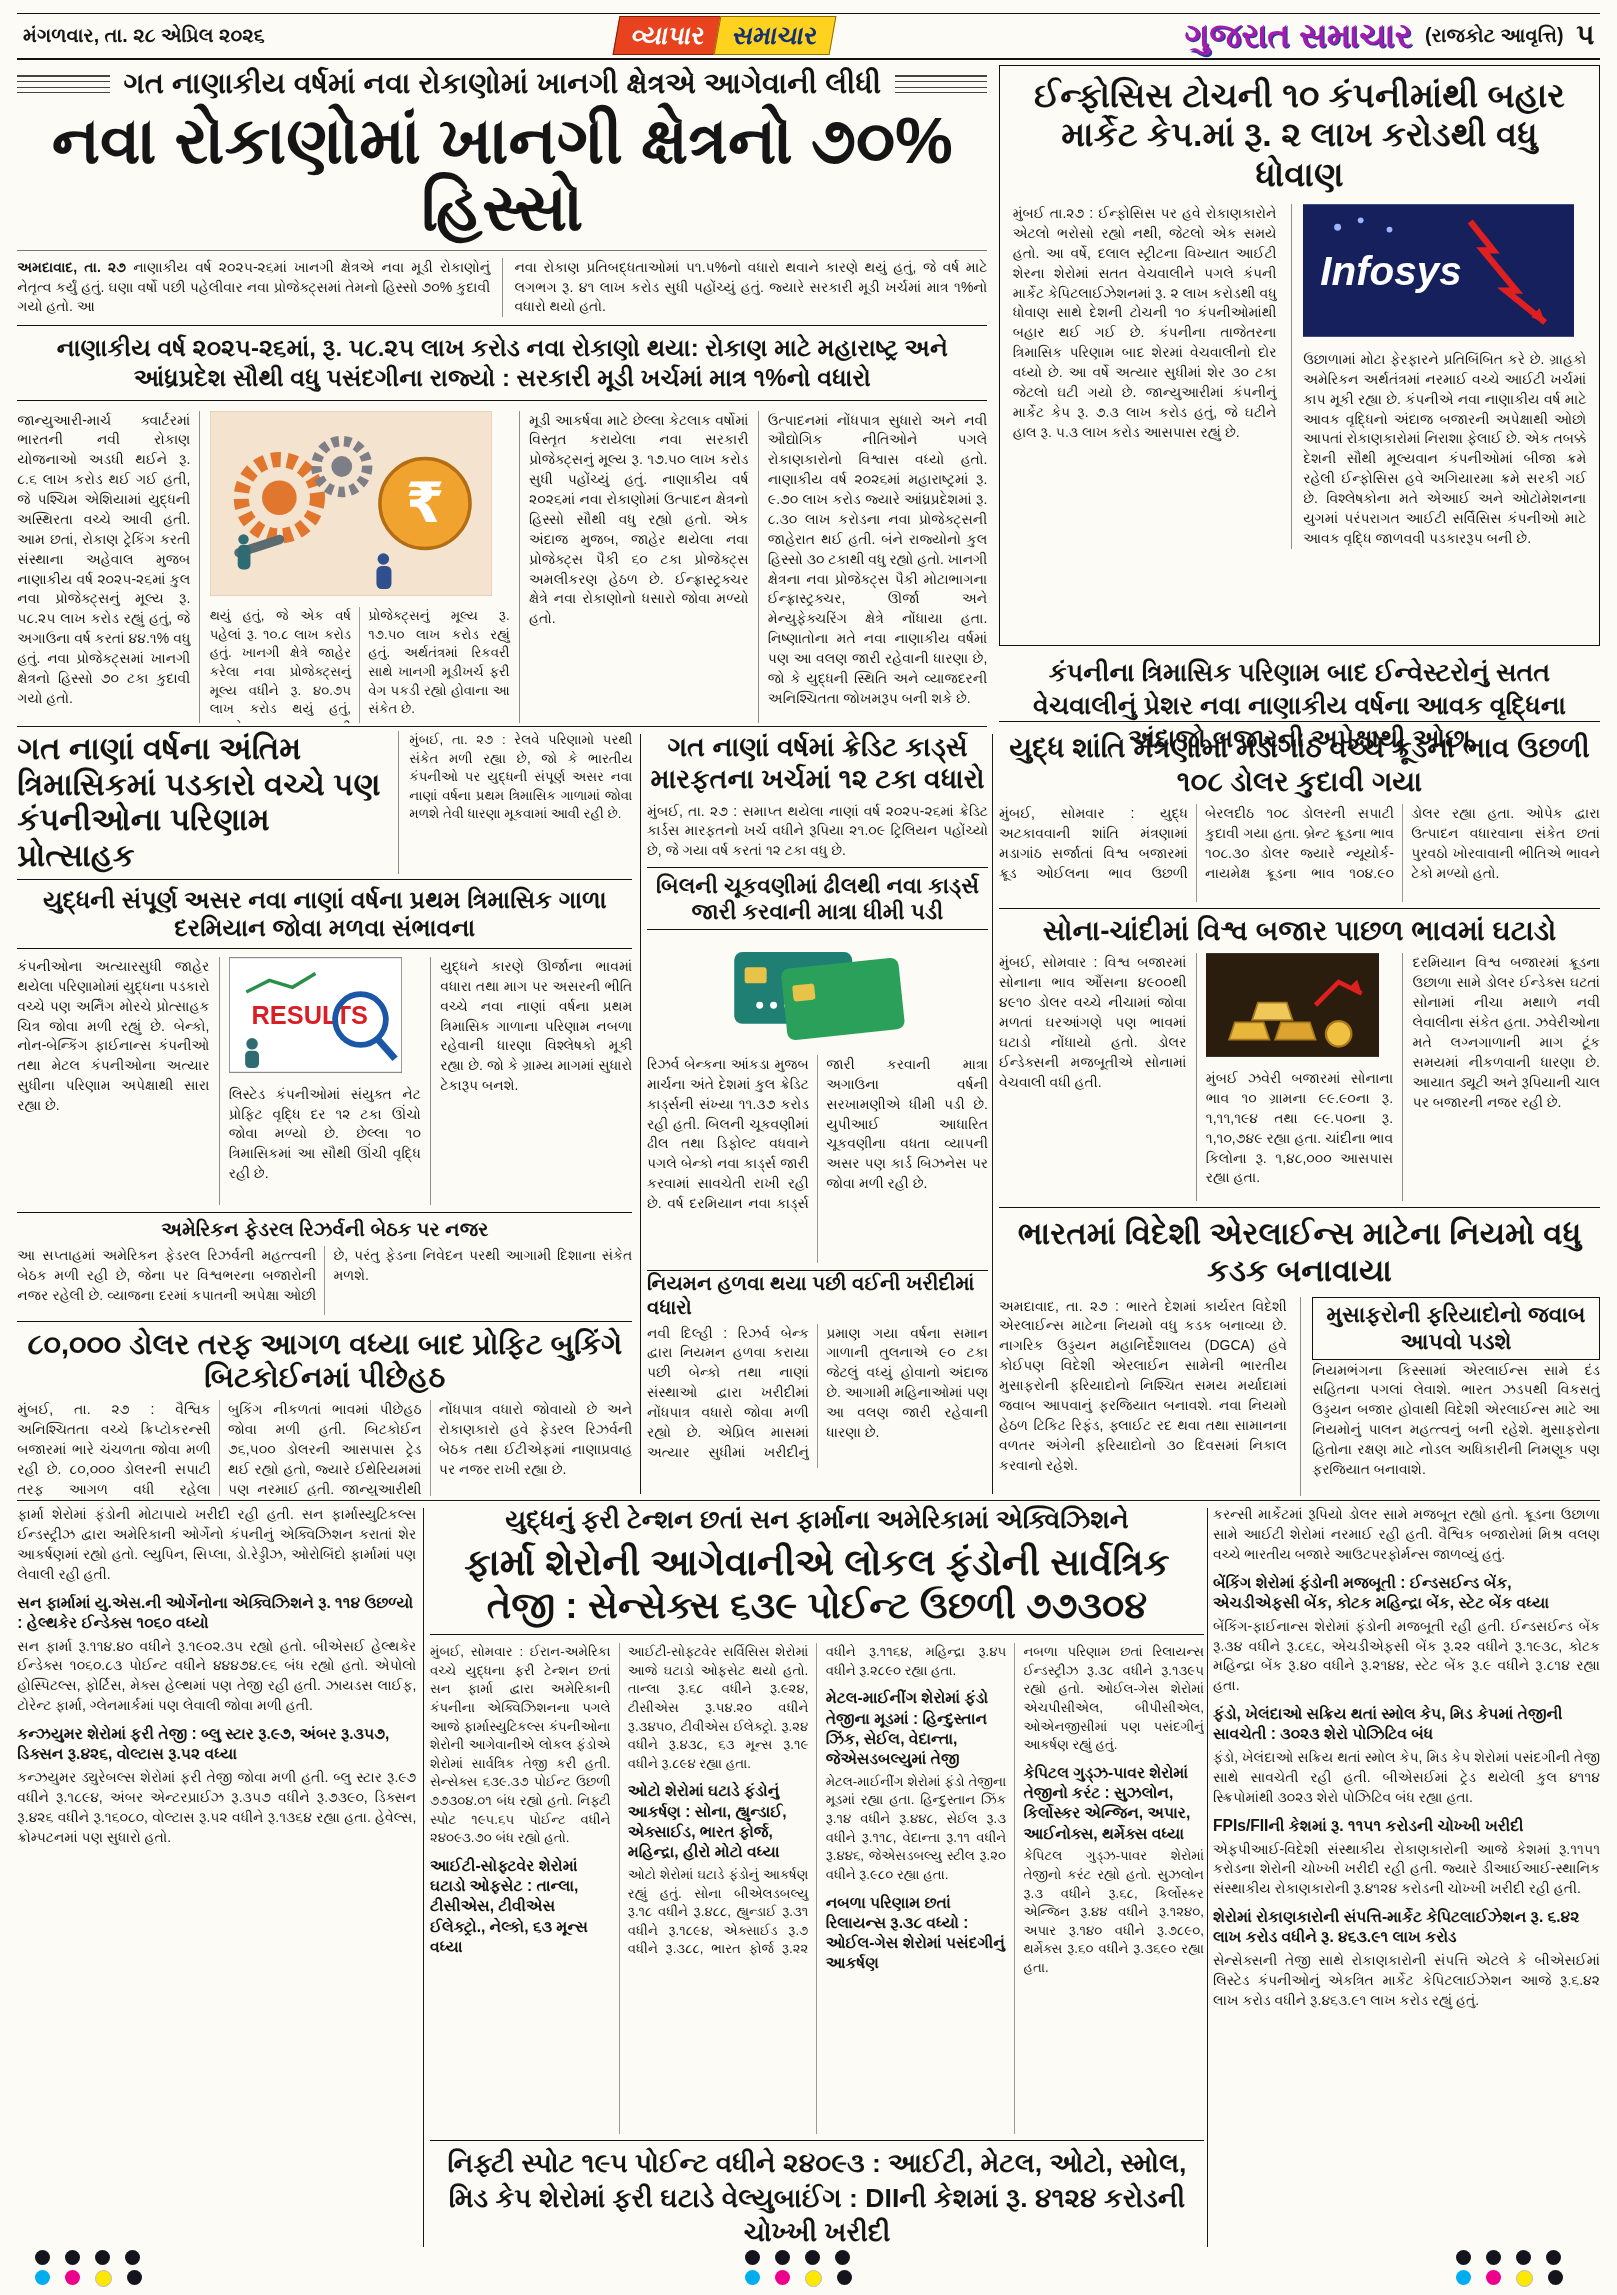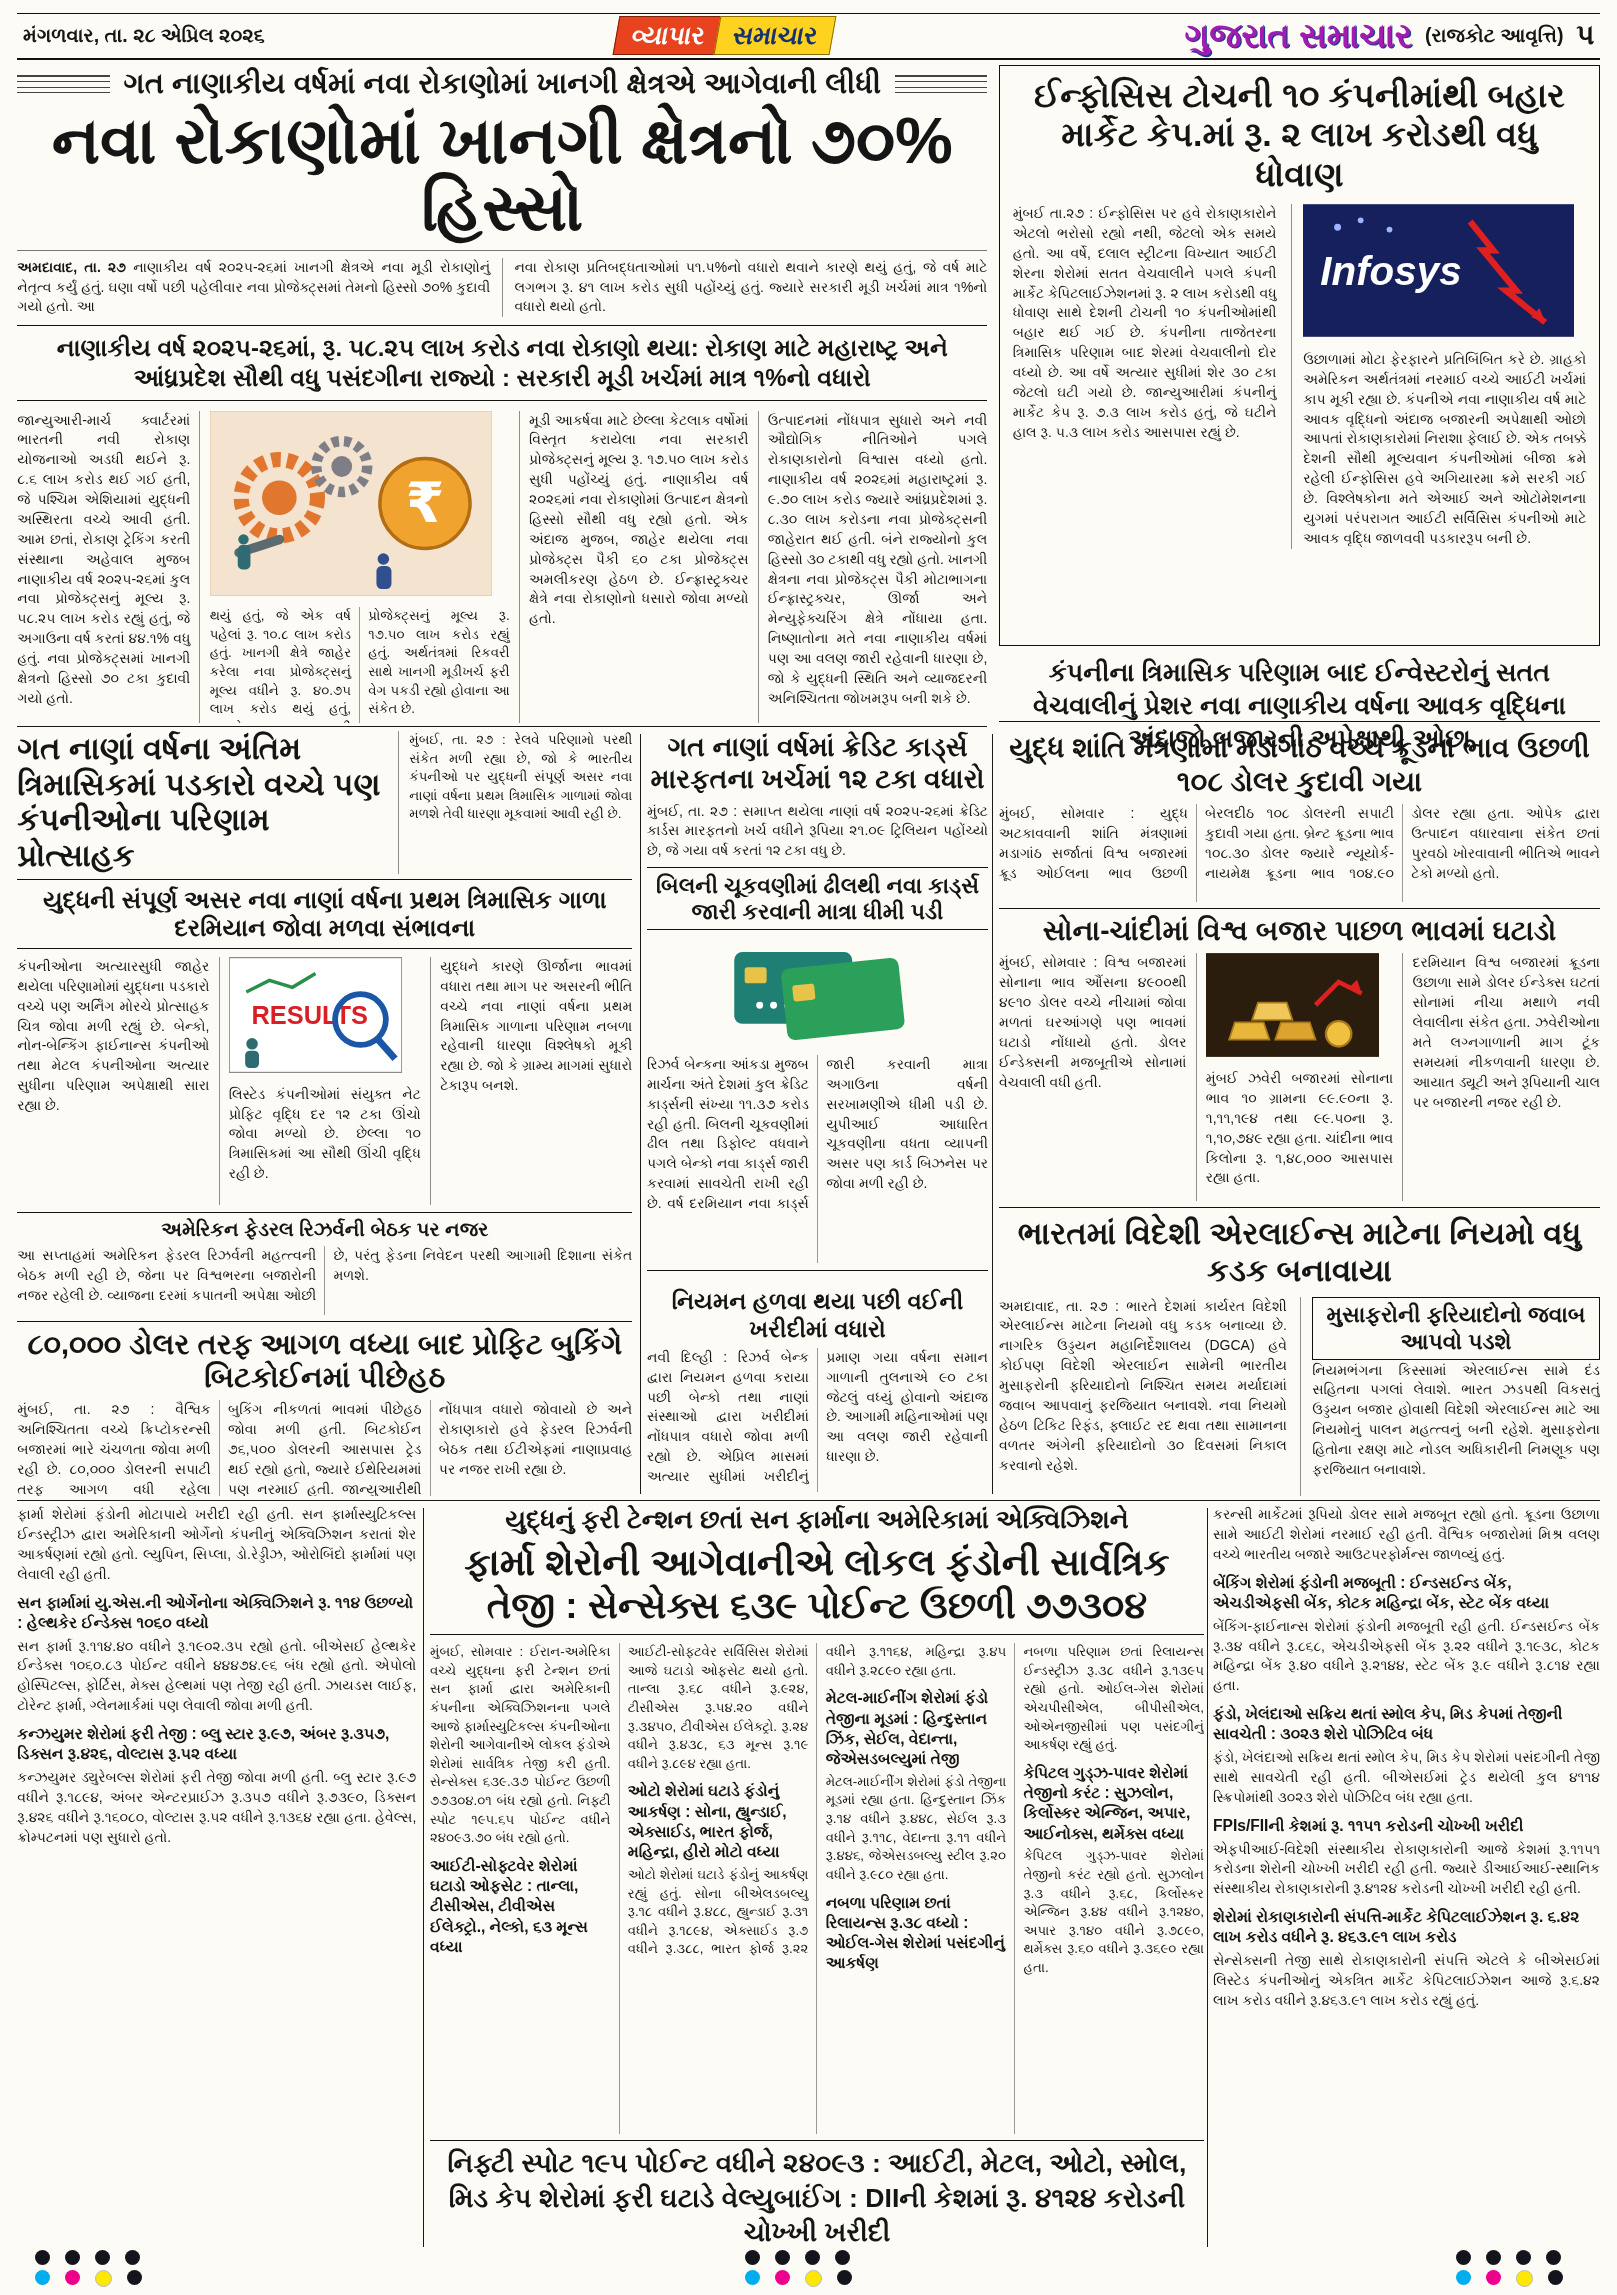--- a/index.html
+++ b/index.html
@@ -65,21 +65,21 @@
   .res-body{display:flex;height:248px;overflow:hidden;margin-bottom:7px;}
   .fed-head{font-size:19.6px;font-weight:800;text-align:center;border-top:1.7px solid #111;padding:4.6px 0 2.3px;}
   .fed-body{height:69px;overflow:hidden;margin:3.5px 0 5.8px;}
   .btc-headline{font-size:29px;font-weight:800;line-height:1.15;text-align:center;border-top:1.7px solid #111;padding-top:5.8px;margin-bottom:5.8px;}
   .btc-body{height:191px;overflow:hidden;}
   .credit{top:731px;left:647px;width:341px;height:765px;overflow:hidden;}
   .credit-headline{font-size:27px;font-weight:800;line-height:1.2;text-align:center;margin-bottom:5.8px;}
   .credit-intro{margin-bottom:5.8px;}
   .credit-subhead{font-size:22px;font-weight:bold;text-align:center;padding:4.6px 2.3px;margin-bottom:7px;}
   .credit-body{height:208px;overflow:hidden;margin-top:5.8px;}
-  .wai-headline{font-size:23px;font-weight:800;text-align:center;line-height:1.2;border-top:1.7px solid #111;padding-top:17px;margin:7px 0 4.6px;}
+  .wai-headline{font-size:20px;font-weight:800;line-height:1.2;border-top:1.7px solid #111;padding-top:0;margin:7px 0 4.6px;}
   .wai-body{height:144px;overflow:hidden;}
   .rightmid{top:731px;left:999px;width:601px;height:765px;overflow:hidden;}
   .crude-headline{font-size:28px;font-weight:800;text-align:center;line-height:1.2;margin-bottom:5.8px;}
   .crude-body{height:98px;overflow:hidden;margin-bottom:5.8px;}
   .gold-headline{font-size:28px;font-weight:800;text-align:center;border-top:1.7px solid #111;padding-top:5.8px;margin-bottom:5.8px;}
   .gold-body{display:flex;height:248px;overflow:hidden;margin-bottom:5.8px;}
   .air-headline{font-size:31px;font-weight:800;text-align:center;line-height:1.2;border-top:1.7px solid #111;padding-top:7px;margin-bottom:7px;}
   .air-body{display:flex;gap:12.7px;height:219px;overflow:hidden;}
   .air-body>div{flex:1;min-width:0;}
   .air-body>div+div{border-left:0.6px solid #8d8d8d;padding-left:11.6px;}

